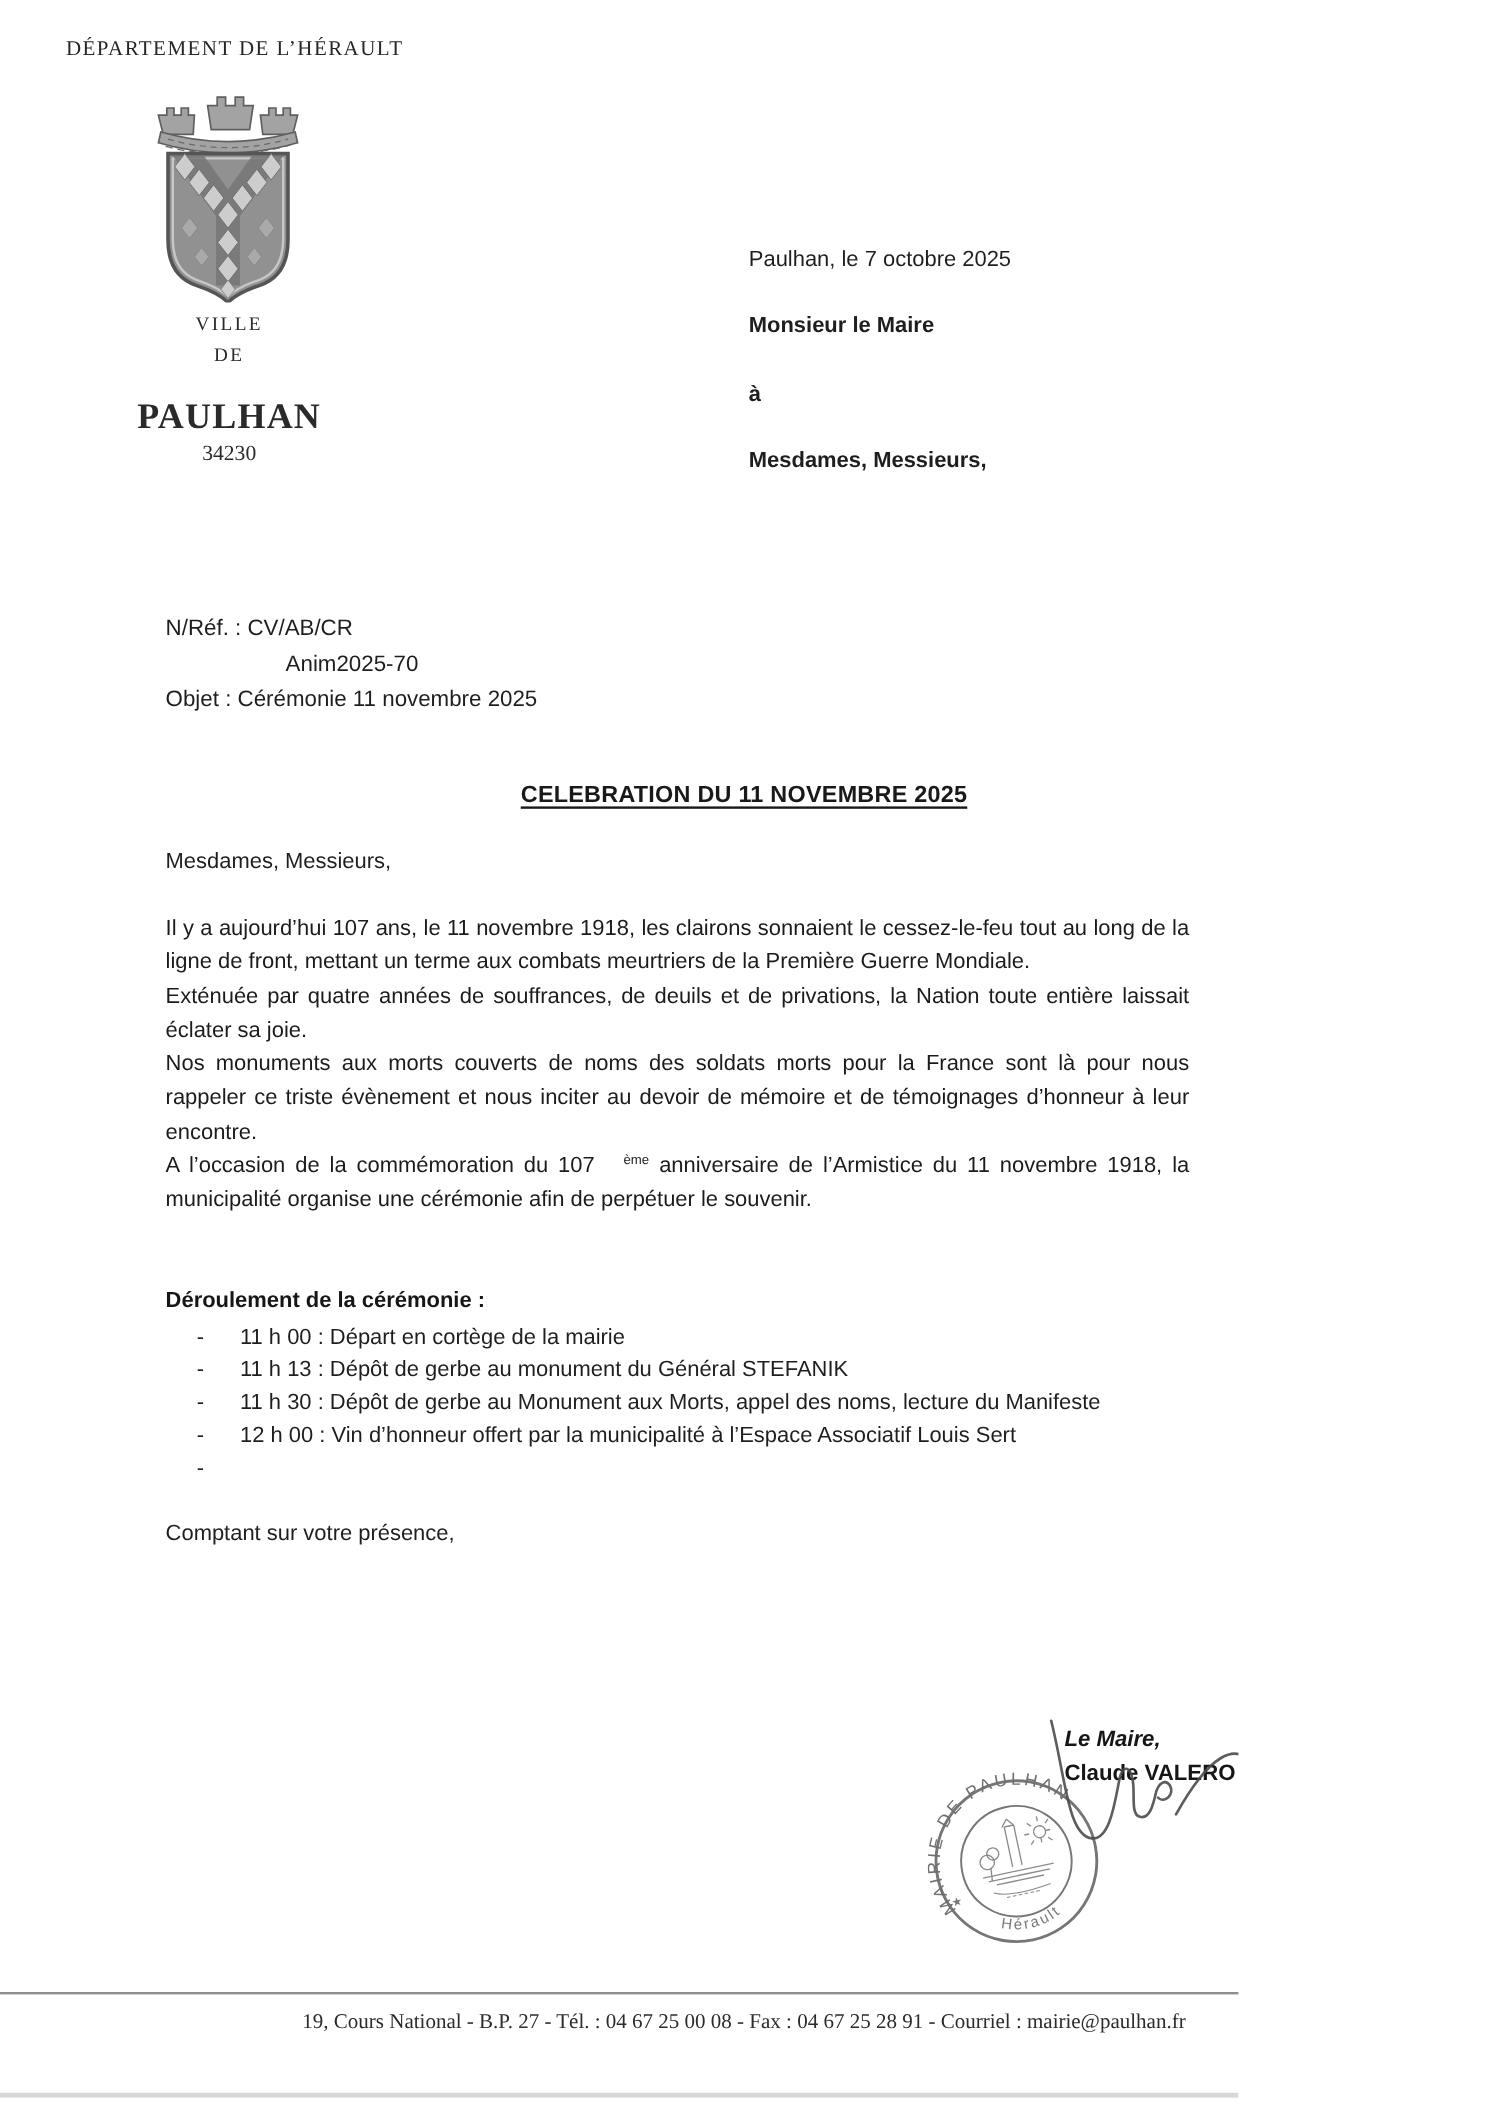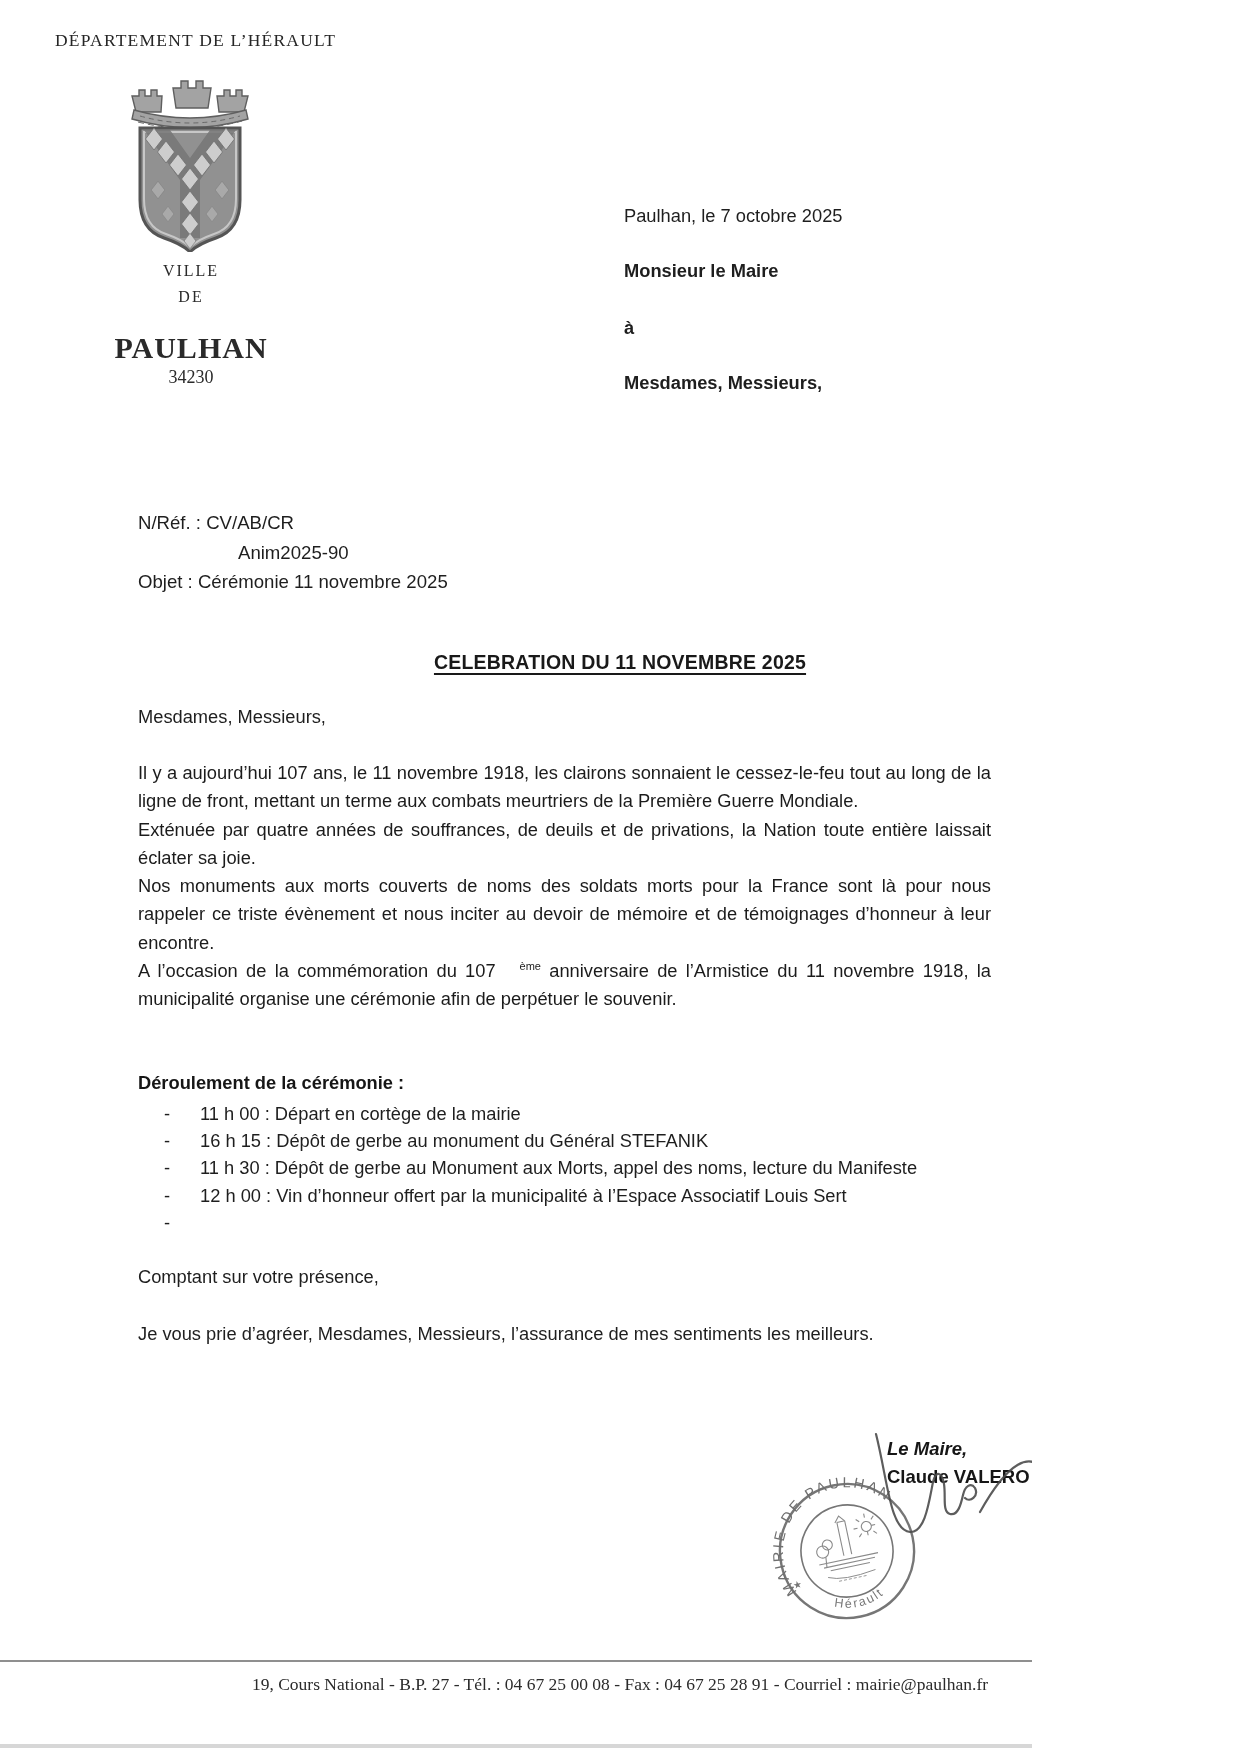--- a/index.html
+++ b/index.html
@@ -124,21 +124,21 @@
     <div class="city-postal">34230</div>
   </div>
 
   <div class="abs rc" style="top:205px">Paulhan, le 7 octobre 2025</div>
   <div class="abs rc b" style="top:260px">Monsieur le Maire</div>
   <div class="abs rc b" style="top:317px">à</div>
   <div class="abs rc b" style="top:372px">Mesdames, Messieurs,</div>
 
   <div class="abs ref-block">
     <div>N/Réf. : CV/AB/CR</div>
-    <div class="ref-indent">Anim2025-90</div>
+    <div class="ref-indent">Anim2025-70</div>
     <div>Objet : Cérémonie 11 novembre 2025</div>
   </div>
 
   <div class="abs doc-title">CELEBRATION DU 11 NOVEMBRE 2025</div>
 
   <div class="abs salutation">Mesdames, Messieurs,</div>
 
   <div class="abs body-paras">
     <p>Il y a aujourd’hui 107 ans, le 11 novembre 1918, les clairons sonnaient le cessez-le-feu tout au long de la ligne de front, mettant un terme aux combats meurtriers de la Première Guerre Mondiale.</p>
     <p>Exténuée par quatre années de souffrances, de deuils et de privations, la Nation toute entière laissait éclater sa joie.</p>
@@ -147,38 +147,37 @@
   </div>
 
   <div class="abs sched-heading">Déroulement de la cérémonie :</div>
   <div class="abs sched-list">
     <div class="sched-row">
       <span class="sched-dash">-</span>
       <span class="sched-text">11 h 00 : Départ en cortège de la mairie</span>
     </div>
     <div class="sched-row">
       <span class="sched-dash">-</span>
-      <span class="sched-text">16 h 15 : Dépôt de gerbe au monument du Général STEFANIK</span>
+      <span class="sched-text">11 h 13 : Dépôt de gerbe au monument du Général STEFANIK</span>
     </div>
     <div class="sched-row">
       <span class="sched-dash">-</span>
       <span class="sched-text">11 h 30 : Dépôt de gerbe au Monument aux Morts, appel des noms, lecture du Manifeste</span>
     </div>
     <div class="sched-row">
       <span class="sched-dash">-</span>
       <span class="sched-text">12 h 00 : Vin d’honneur offert par la municipalité à l’Espace Associatif Louis Sert</span>
     </div>
     <div class="sched-row">
       <span class="sched-dash">-</span>
       <span class="sched-text"></span>
     </div>
   </div>
 
   <div class="abs closing1">Comptant sur votre présence,</div>
-  <div class="abs closing2">Je vous prie d’agréer, Mesdames, Messieurs, l’assurance de mes sentiments les meilleurs.</div>
 
   <div class="abs sig-role">Le Maire,</div>
   <div class="abs sig-name">Claude VALERO</div>
 
   <svg class="abs" style="left:770px;top:1474px" width="154" height="154" viewBox="-77 -77 154 154">
     <g transform="rotate(-12)" stroke="#767676" fill="none">
       <circle r="67" stroke-width="2.4"></circle>
       <circle r="46" stroke-width="1.6"></circle>
       <path id="stampTop" d="M -55 33 A 64 64 0 1 1 55 33" stroke="none"></path>
       <path id="stampBottom" d="M -36 44 A 57 57 0 0 0 36 44" stroke="none"></path>

